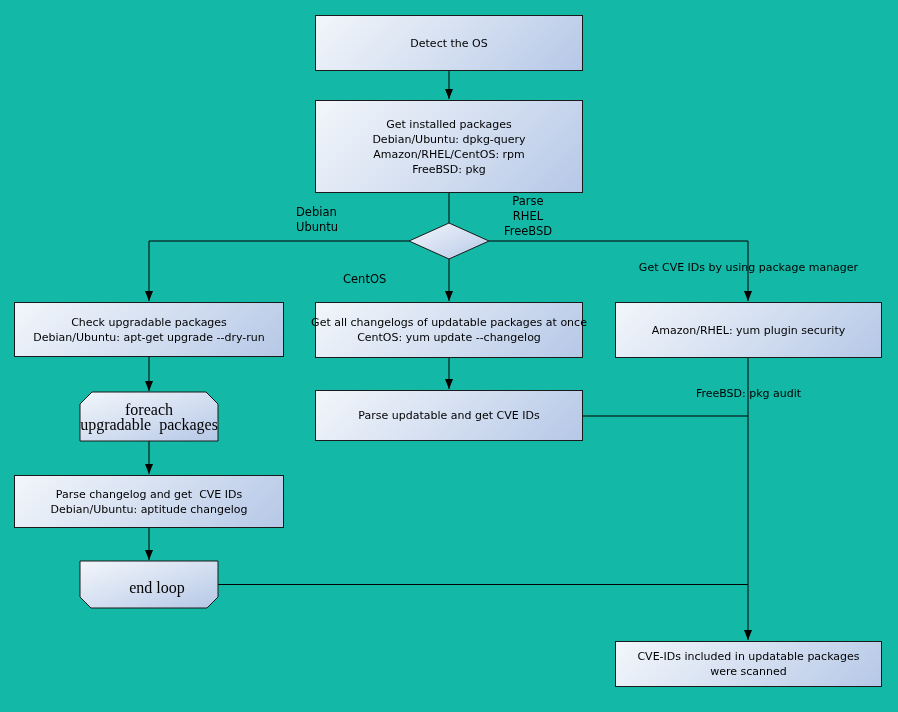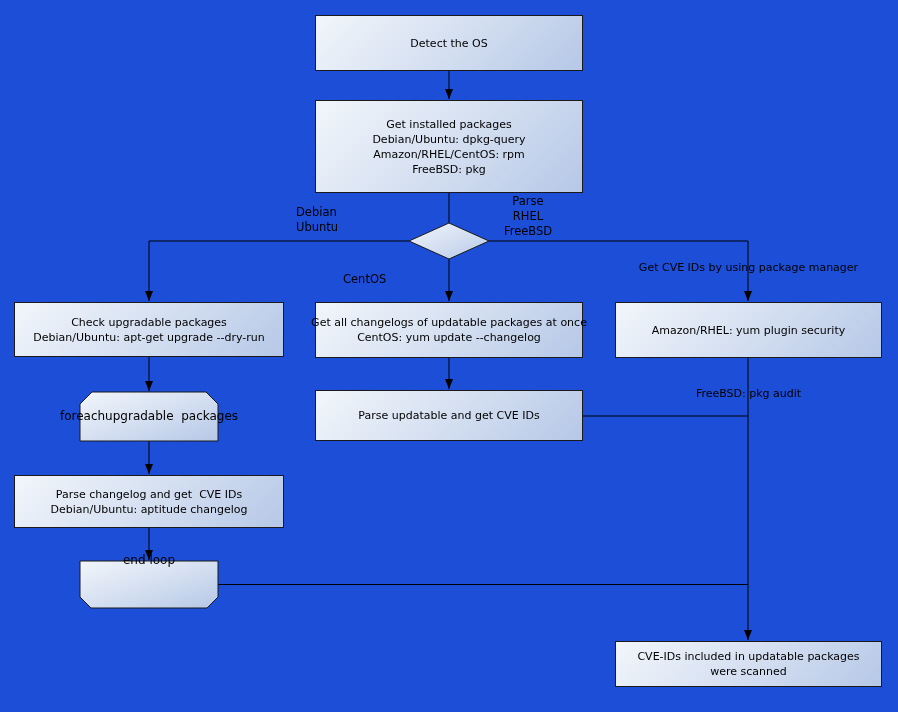--- a/index.html
+++ b/index.html
@@ -5,21 +5,21 @@
   html, body {
     margin: 0;
     padding: 0;
     background: #ffffff;
     font-family: "DejaVu Sans", "Liberation Sans", sans-serif;
   }
   .canvas {
     position: relative;
     width: 898px;
     height: 712px;
-    background: #1d4ed8;
+    background: #14b8a6;
     overflow: hidden;
   }
   svg.wires {
     position: absolute;
     left: 0;
     top: 0;
     width: 898px;
     height: 712px;
   }
   .node {
@@ -32,27 +32,28 @@
     align-items: center;
     justify-content: center;
     text-align: center;
     color: #000;
     font-size: 11px;
     line-height: 15px;
   }
   .shape-label {
     position: absolute;
     display: flex;
-    flex-direction: row;
+    flex-direction: column;
     align-items: center;
     justify-content: center;
     text-align: center;
     color: #000;
-    font-size: 12px;
+    font-size: 16px;
     line-height: 15px;
+    font-family: Liberation Serif, serif;
   }
   .edge-label {
     position: absolute;
     color: #000;
     font-size: 11.5px;
     line-height: 15px;
   }
   .ln { white-space: pre; }
   .align-right { text-align: left; }
   .align-center { text-align: center; }
@@ -133,21 +134,21 @@
   <div class="node" style="left:615px; top:641px; width:267px; height:46px;">
     <div class="ln">CVE-IDs included in updatable packages</div>
     <div class="ln">were scanned</div>
   </div>
 
   <div class="shape-label" style="left:80px; top:392px; width:138px; height:49px;">
     <div class="ln">foreach</div>
     <div class="ln">upgradable  packages</div>
   </div>
 
-  <div class="shape-label" style="left:80px; top:534px; width:138px; height:52px;">
+  <div class="shape-label" style="left:80px; top:561px; width:138px; height:52px;padding-left:8px;">
     <div class="ln">end loop</div>
   </div>
 
   <div class="edge-label align-right" style="left:296px; top:205px; width:100px;">
     <div class="ln">Debian</div>
     <div class="ln">Ubuntu</div>
   </div>
 
   <div class="edge-label align-center" style="left:478px; top:194px; width:100px;">
     <div class="ln">Parse</div>

